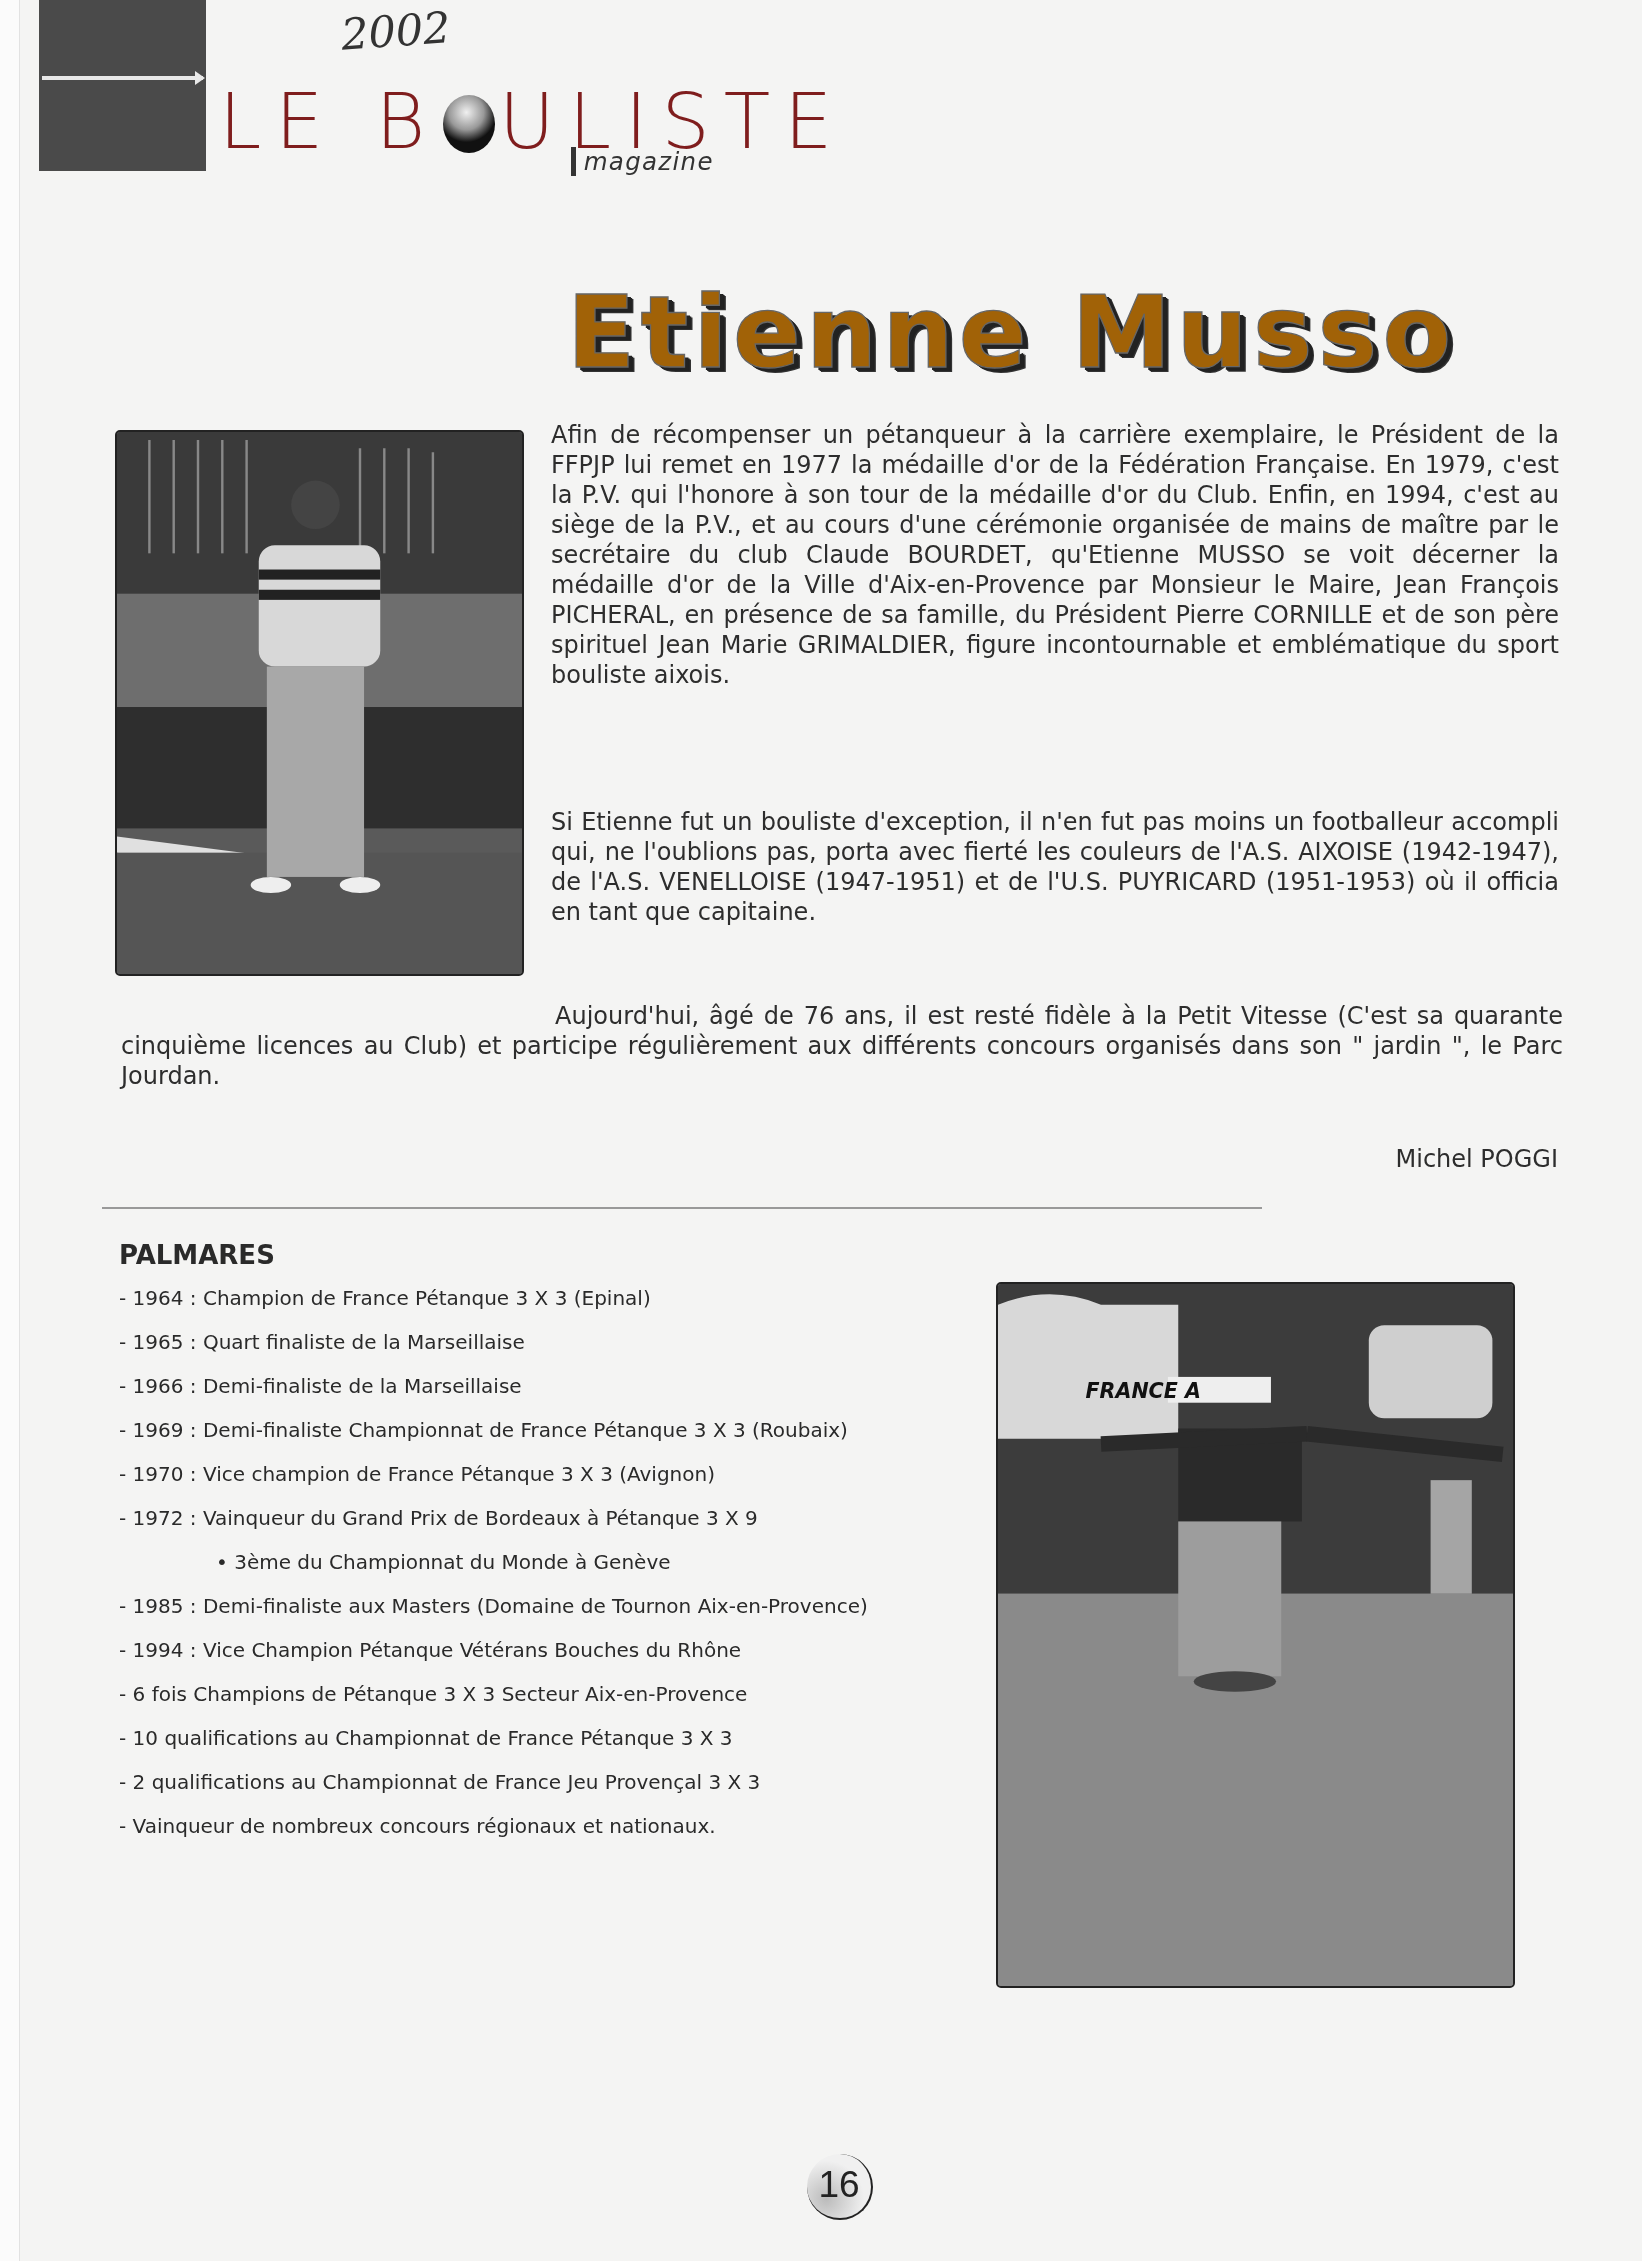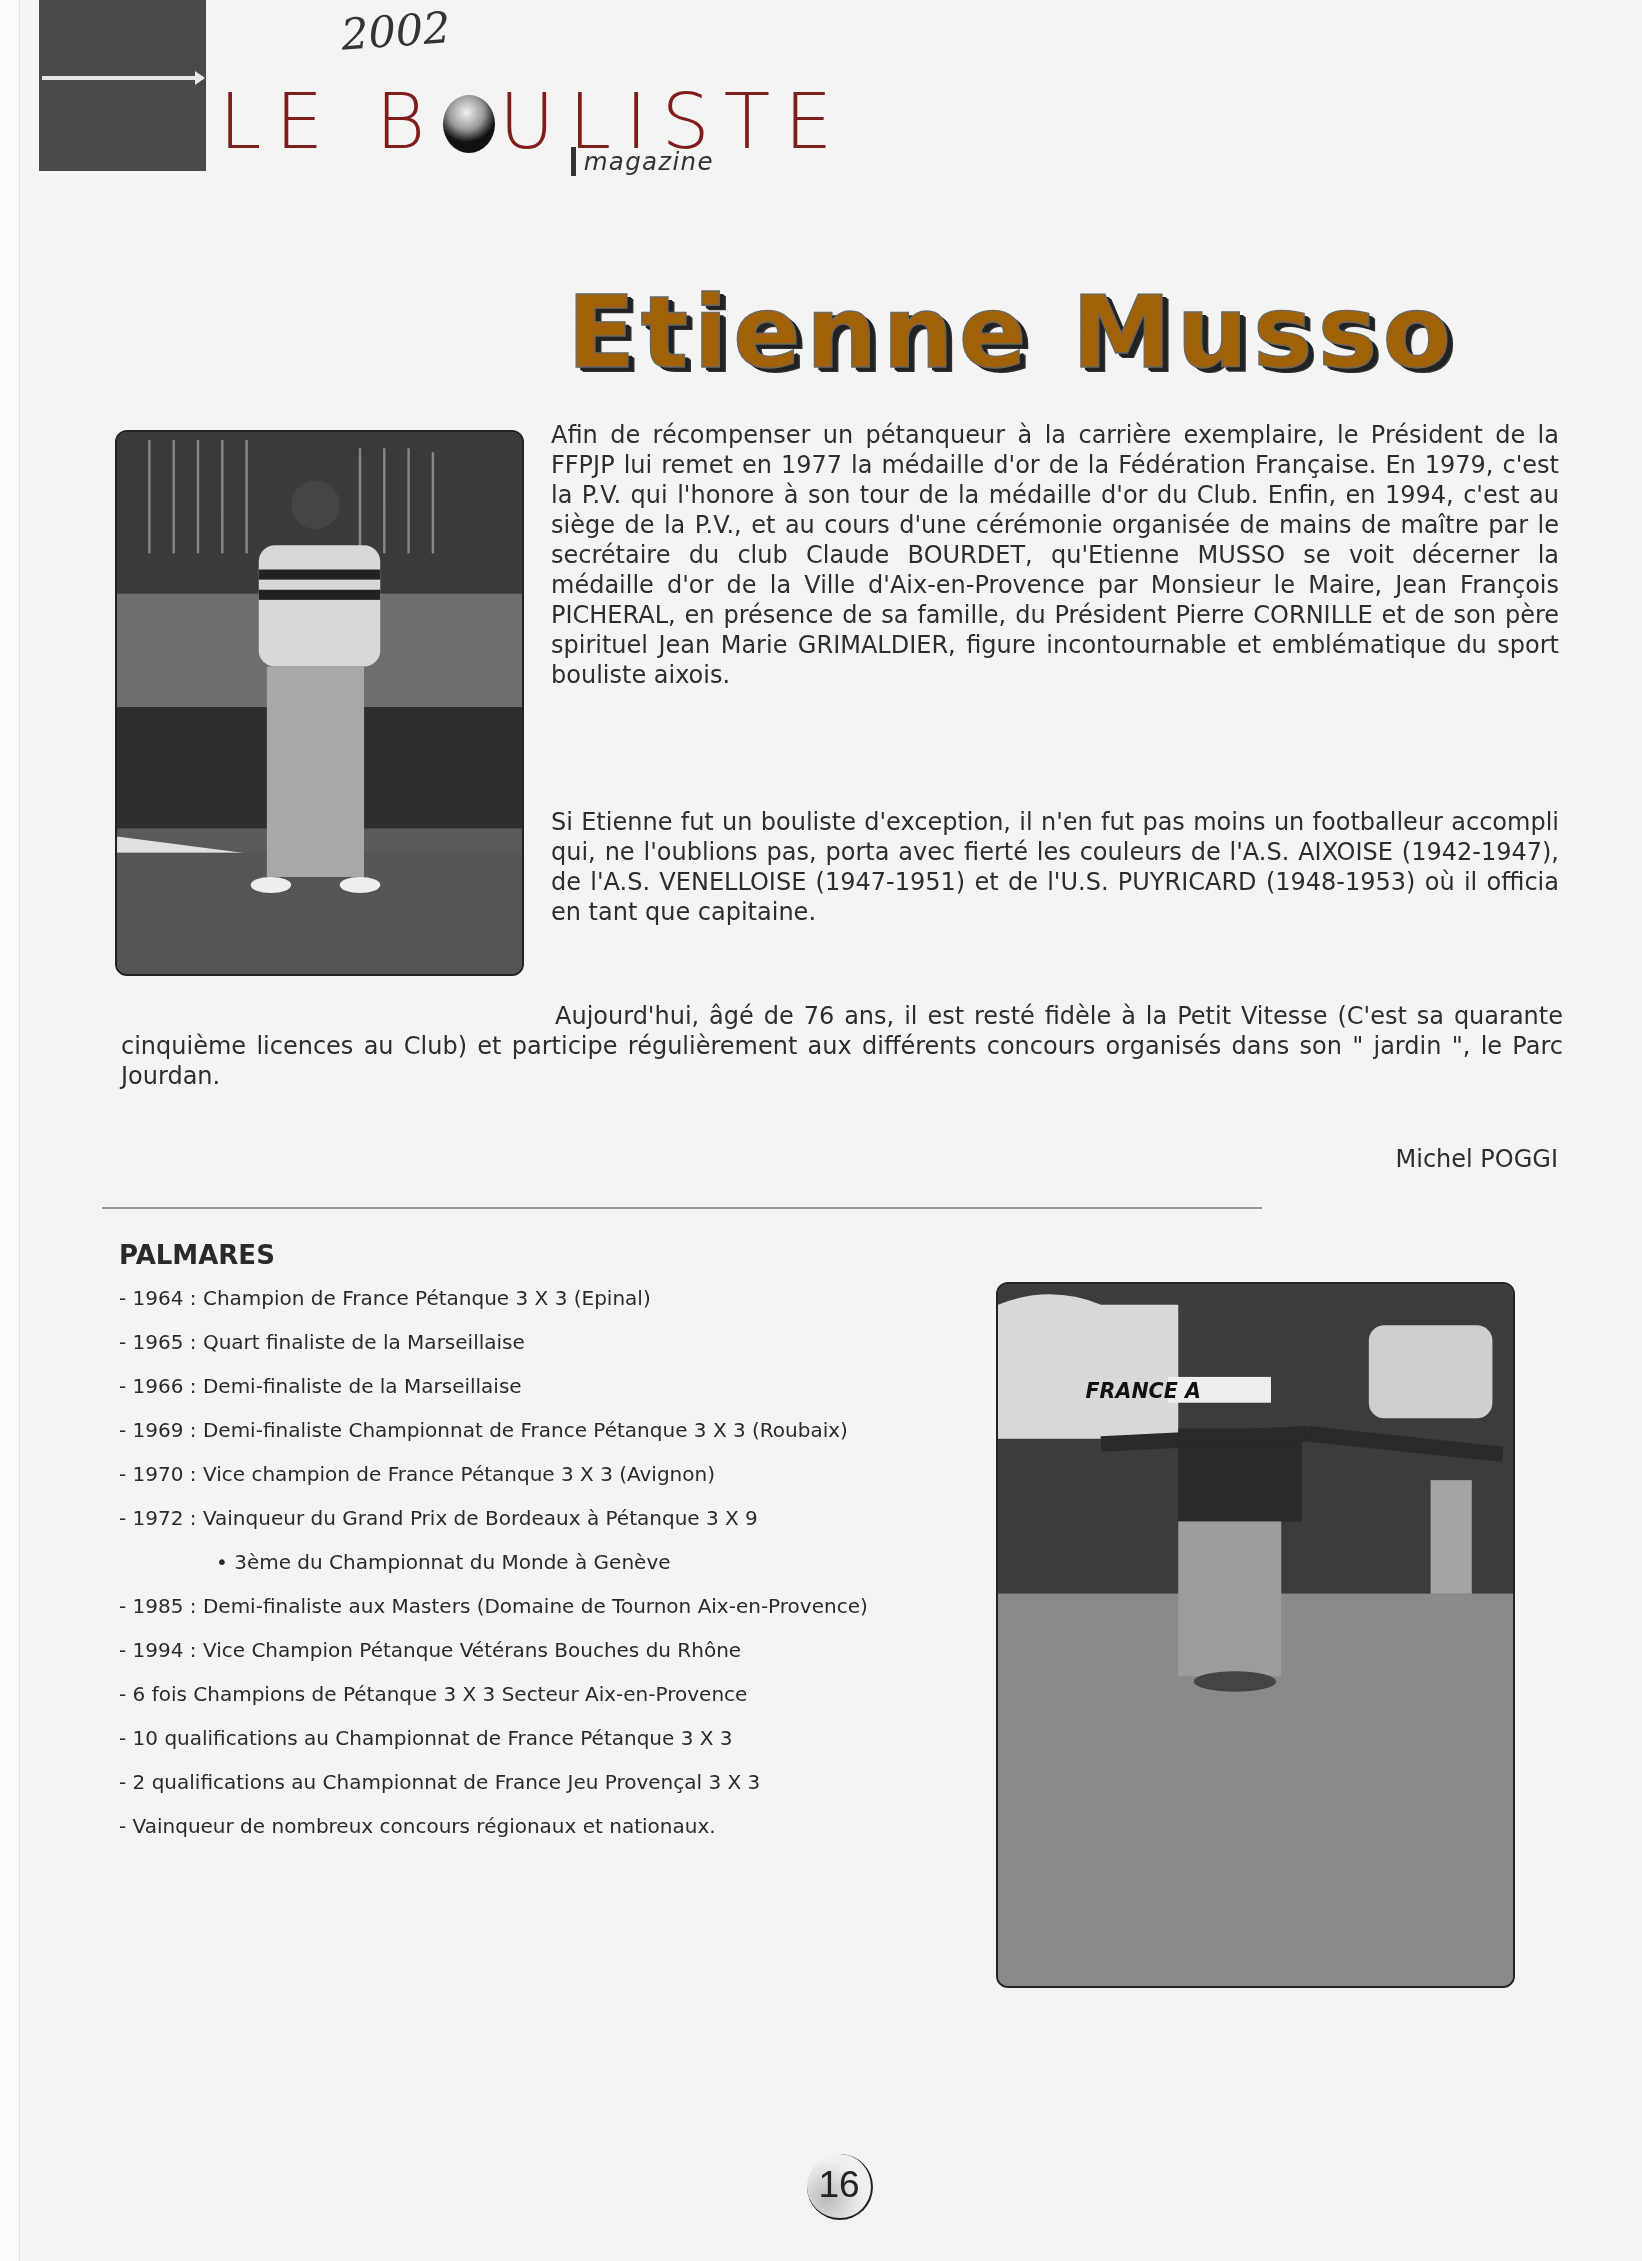--- a/index.html
+++ b/index.html
@@ -17,21 +17,21 @@
   .year-note { position:absolute; left:341px; top:6.4px; font-family:"DejaVu Serif", serif; font-style:italic; font-size:43px; color:#333; transform:rotate(-4deg); }
   .logo { position:absolute; left:219px; top:77px; font-family:"DejaVu Sans", sans-serif; font-size:76px; letter-spacing:14px; color:#7f1d1d; font-weight:300; }
   .logo .ball { display:inline-block; width:52px; height:58px; border-radius:50%; background:radial-gradient(circle at 45% 30%, #f0f0f0 0%, #999 35%, #111 60%); vertical-align:-5.2px; margin:0 3.9px; }
   .logo-sub { position:absolute; left:571px; top:147px; font-style:italic; font-size:24.5px; color:#333; border-left:5.2px solid #333; padding-left:7.7px; letter-spacing:1.3px; }
   .title {
     position:absolute; left:567px; top:274px; font-size:100px; font-weight:bold; letter-spacing:5.2px;
     color:#a16207; font-family:"DejaVu Sans", sans-serif;
     text-shadow: 3.9px 2.6px 0 #222, 5.2px 3.9px 0 #222, 6.4px 5.2px 0 #333;
     -webkit-text-stroke:1.3px #666;
   }
-  .photo { position:absolute; border:2.6px solid #222; border-radius:12px; overflow:hidden; background:#555; }
+  .photo { position:absolute; border:2.6px solid #222; border-radius:5px; overflow:hidden; background:#555; }
   .photo1 { left:115px; top:430px; width:405px; height:542px; }
   .photo2 { left:996px; top:1282px; width:515px; height:702px; }
   .photo svg { width:100%; height:100%; display:block; }
   .body-text { position:absolute; font-size:24px; line-height:30px; text-align:justify; color:#2d2d2d; }
   .p1 { left:551px; top:420px; width:1008px; }
   .p2 { left:551px; top:807px; width:1008px; }
   .p3 { left:117px; top:997px; width:1442px; text-indent:434px; }
   .signature { position:absolute; right:85px; top:1145px; font-size:24px; color:#2d2d2d; }
   .rule { position:absolute; left:102px; top:1207px; width:1160px; height:1.9px; background:#999; }
   .palmares-title { position:absolute; left:119px; top:1240px; font-size:26px; font-weight:bold; color:#2a2a2a; }
@@ -80,21 +80,21 @@
     <rect x="35" y="34" width="30" height="2.5" fill="#222"></rect>
     <rect x="35" y="39" width="30" height="2.5" fill="#222"></rect>
     <circle cx="49" cy="18" r="6" fill="#444"></circle>
     <rect x="37" y="58" width="24" height="52" fill="#a8a8a8"></rect>
     <ellipse cx="38" cy="112" rx="5" ry="2" fill="#eee"></ellipse>
     <ellipse cx="60" cy="112" rx="5" ry="2" fill="#eee"></ellipse>
   </svg>
 </div>
 
 <p class="body-text p1" style="margin:0;">Afin de récompenser un pétanqueur à la carrière exemplaire, le Président de la FFPJP lui remet en 1977 la médaille d'or de la Fédération Française. En 1979, c'est la P.V. qui l'honore à son tour de la médaille d'or du Club. Enfin, en 1994, c'est au siège de la P.V., et au cours d'une cérémonie organisée de mains de maître par le secrétaire du club Claude BOURDET, qu'Etienne MUSSO se voit décerner la médaille d'or de la Ville d'Aix-en-Provence par Monsieur le Maire, Jean François PICHERAL, en présence de sa famille, du Président Pierre CORNILLE et de son père spirituel Jean Marie GRIMALDIER, figure incontournable et emblématique du sport bouliste aixois.</p>
-<p class="body-text p2" style="margin:0;">Si Etienne fut un bouliste d'exception, il n'en fut pas moins un footballeur accompli qui, ne l'oublions pas, porta avec fierté les couleurs de l'A.S. AIXOISE (1942-1947), de l'A.S. VENELLOISE (1947-1951) et de l'U.S. PUYRICARD (1948-1953) où il officia en tant que capitaine.</p>
+<p class="body-text p2" style="margin:0;">Si Etienne fut un bouliste d'exception, il n'en fut pas moins un footballeur accompli qui, ne l'oublions pas, porta avec fierté les couleurs de l'A.S. AIXOISE (1942-1947), de l'A.S. VENELLOISE (1947-1951) et de l'U.S. PUYRICARD (1951-1953) où il officia en tant que capitaine.</p>
 <p class="body-text p3" style="margin:4px;">Aujourd'hui, âgé de 76 ans, il est resté fidèle à la Petit Vitesse (C'est sa quarante cinquième licences au Club) et participe régulièrement aux différents concours organisés dans son " jardin ", le Parc Jourdan.</p>
 <div class="signature">Michel POGGI</div>
 
 <div class="rule"></div>
 
 <div class="palmares-title">PALMARES</div>
 <ul class="palmares-list">
   <li>- 1964 : Champion de France Pétanque 3 X 3 (Epinal)</li>
   <li>- 1965 : Quart finaliste de la Marseillaise</li>
   <li>- 1966 : Demi-finaliste de la Marseillaise</li>

